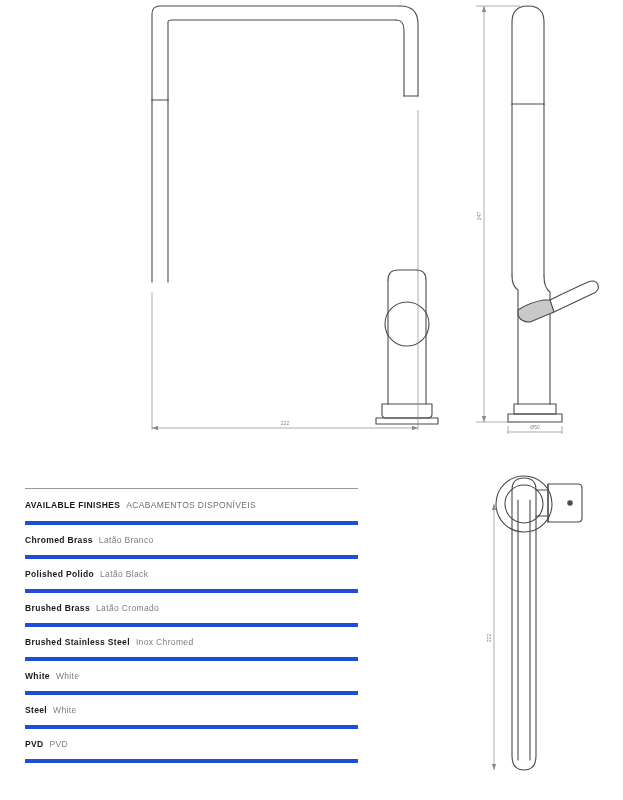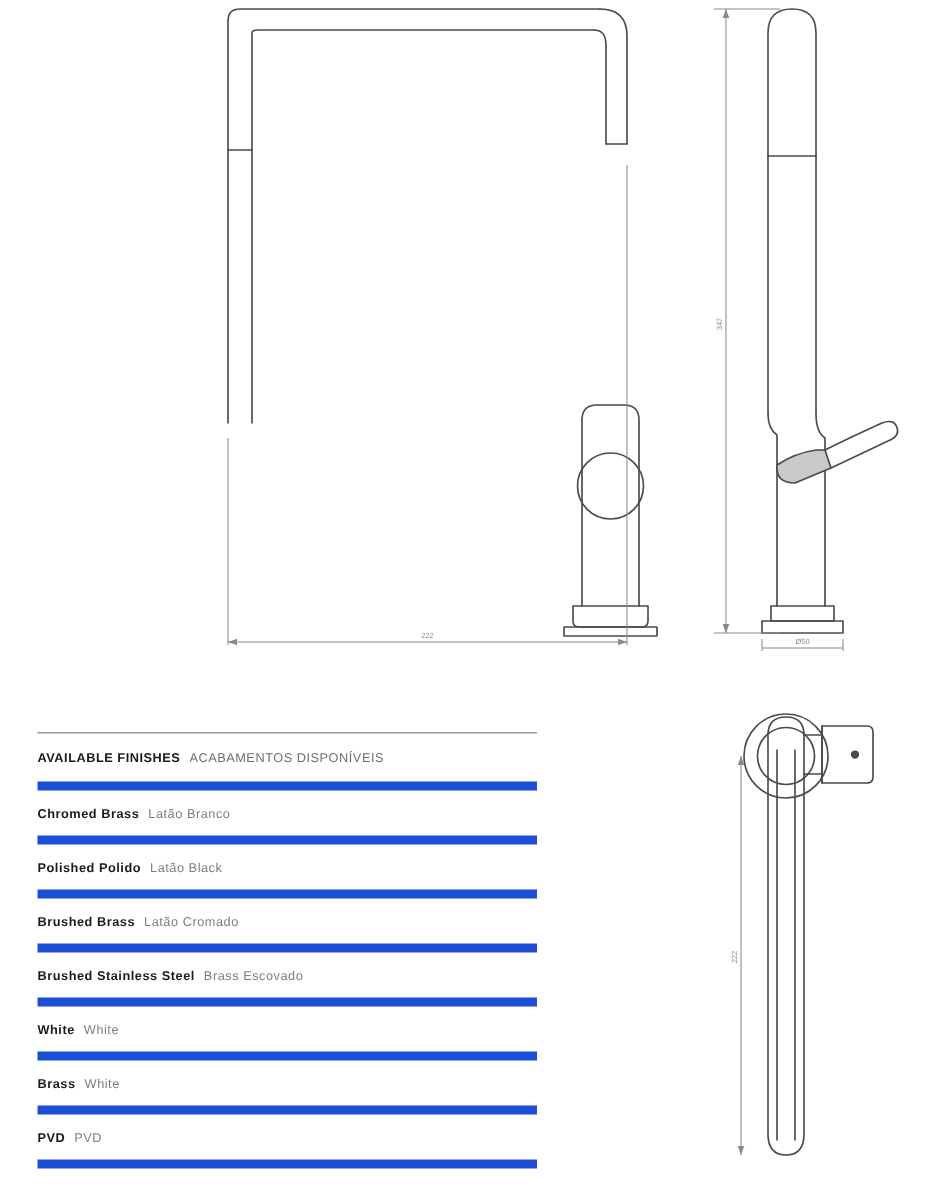--- a/index.html
+++ b/index.html
@@ -37,21 +37,21 @@
     width: 333px;
   }
   .finishes .rule {
     border-top: 1px solid #9a9a9a;
     height: 0;
   }
   .finishes .row {
     height: 30px;
     display: flex;
     align-items: center;
-    border-bottom: 6px solid #1d4ed8;
+    border-bottom: 4px solid #1d4ed8;
     font-size: 8.5px;
     letter-spacing: 0.35px;
   }
   .finishes .row.header {
     height: 32px;
   }
   .finishes .name {
     font-weight: bold;
     color: #1a1a1a;
     white-space: nowrap;
@@ -180,28 +180,28 @@
     <div class="row">
       <span class="name">Polished Polido</span>
       <span class="pt">Latão Black</span>
     </div>
     <div class="row">
       <span class="name">Brushed Brass</span>
       <span class="pt">Latão Cromado</span>
     </div>
     <div class="row">
       <span class="name">Brushed Stainless Steel</span>
-      <span class="pt">Brass Escovado</span>
+      <span class="pt">Inox Chromed</span>
     </div>
     <div class="row">
       <span class="name">White</span>
       <span class="pt">White</span>
     </div>
     <div class="row">
-      <span class="name">Brass</span>
+      <span class="name">Steel</span>
       <span class="pt">White</span>
     </div>
     <div class="row">
       <span class="name">PVD</span>
       <span class="pt">PVD</span>
     </div>
   </div>
 
 </div>
 

